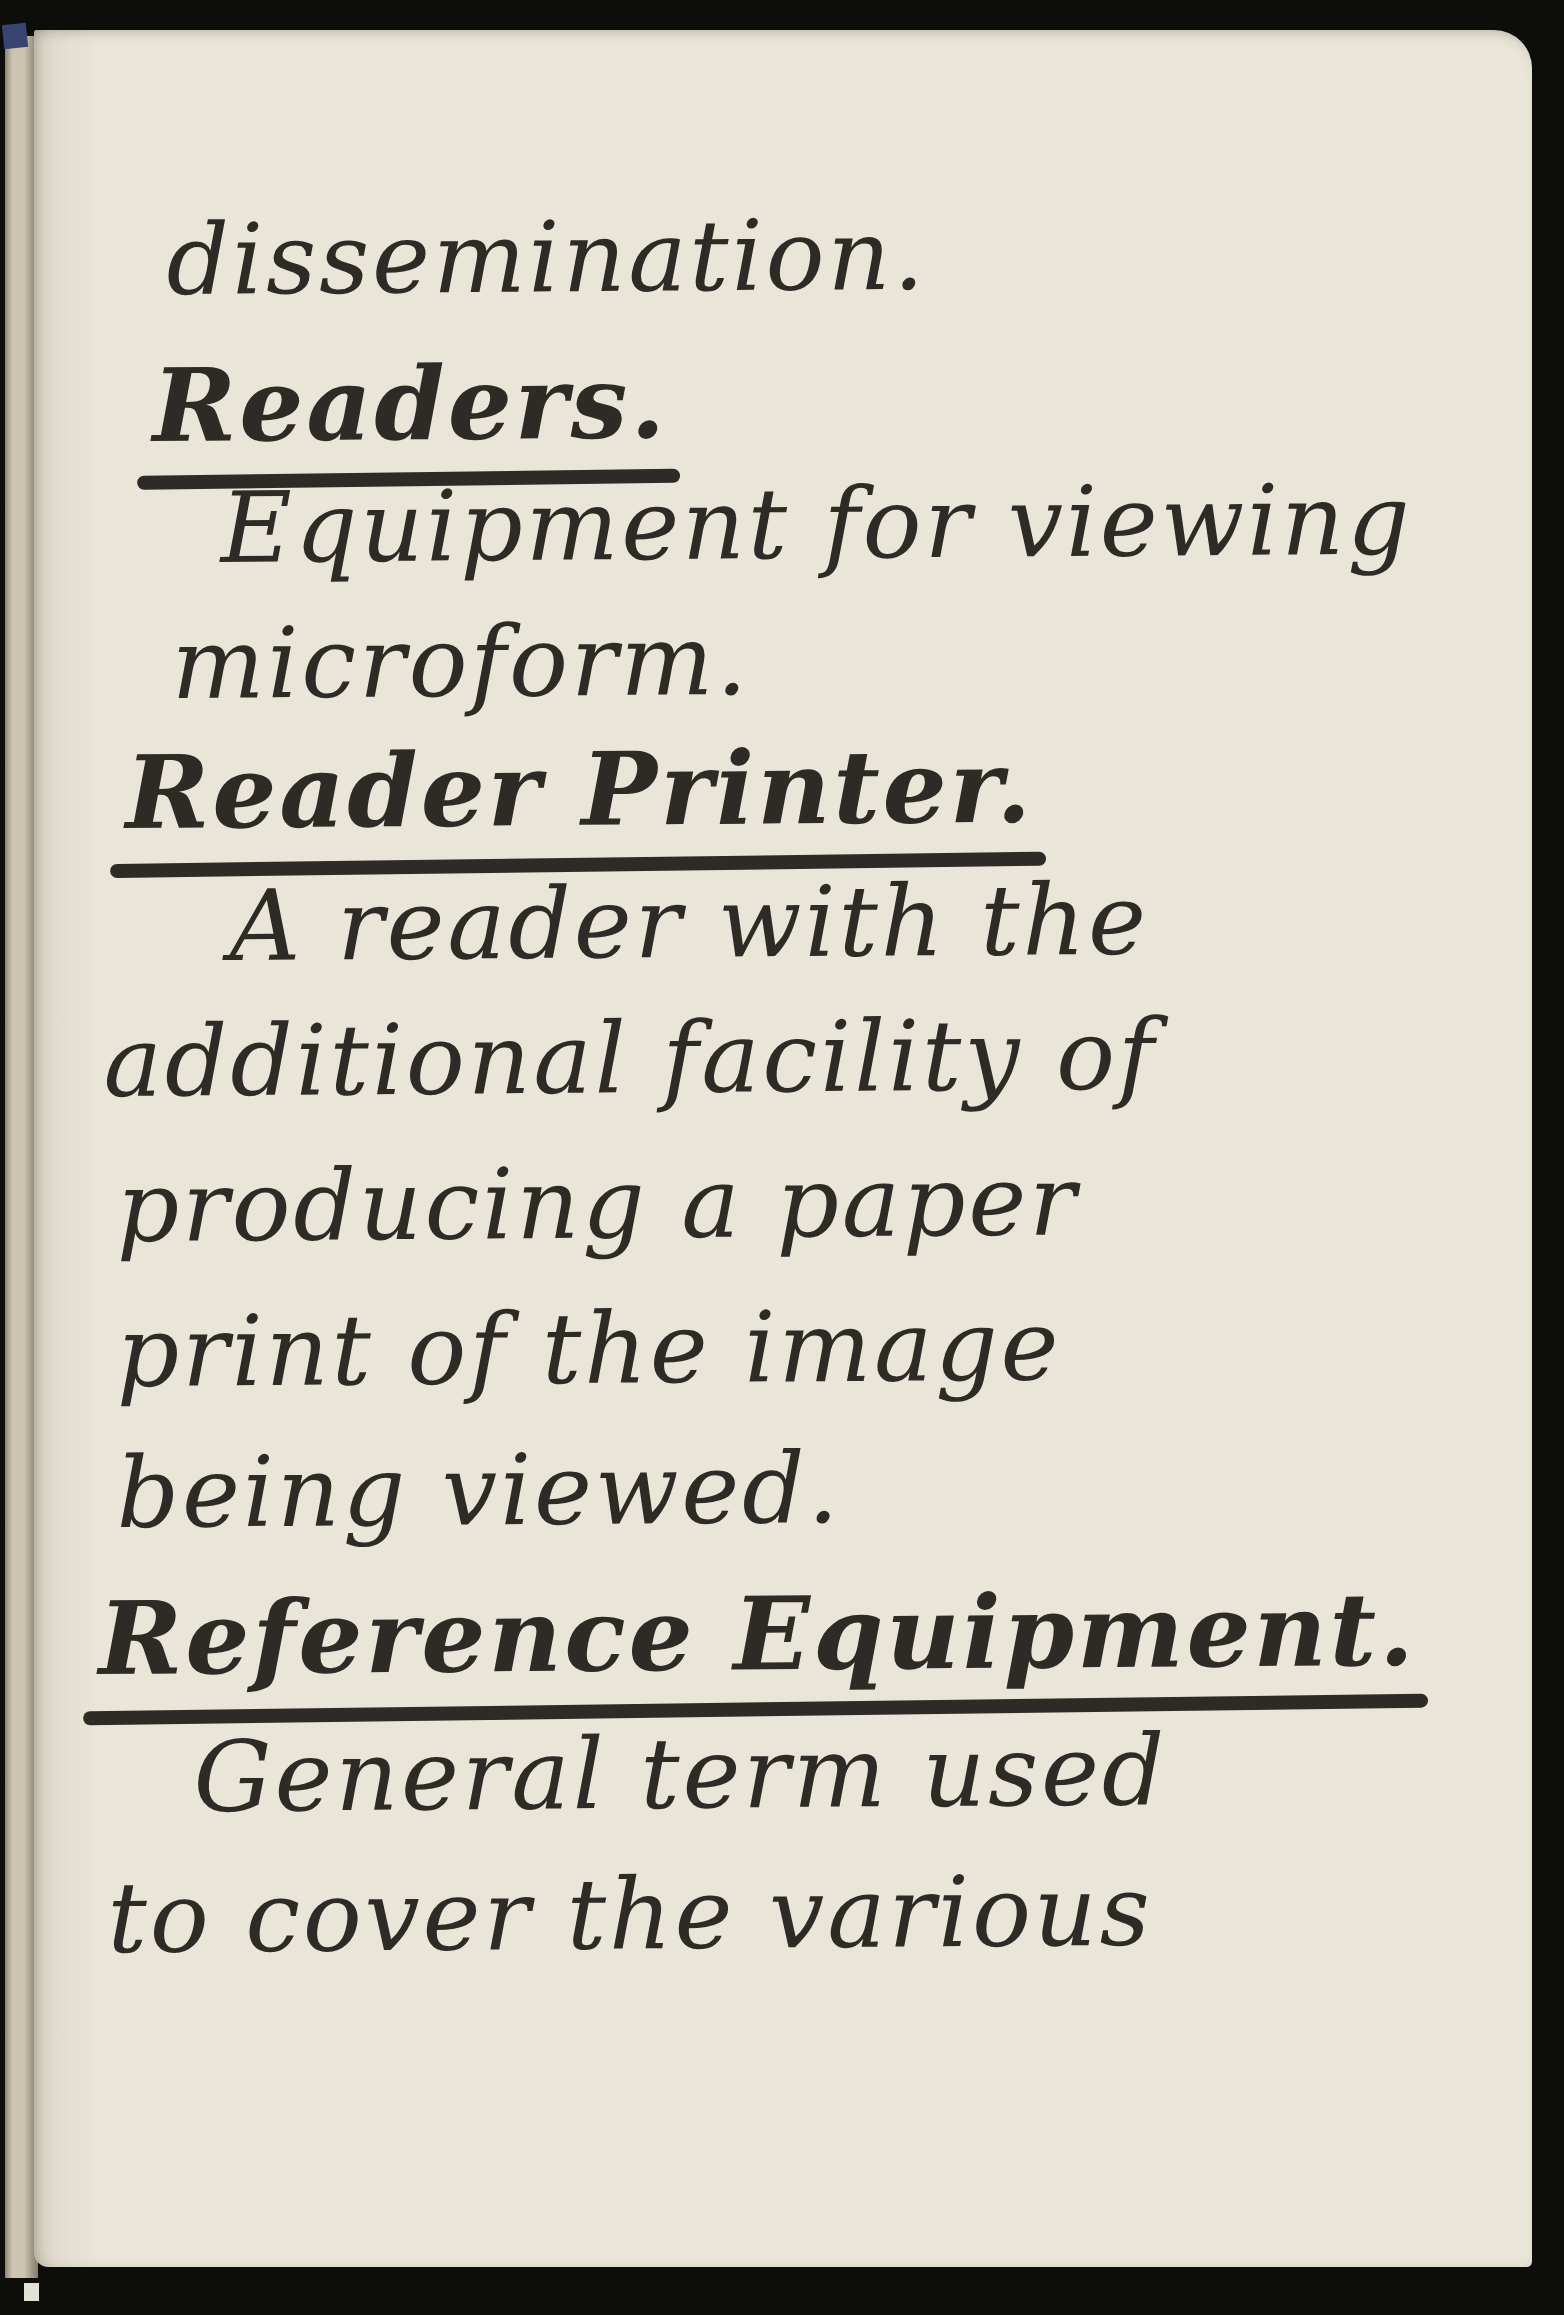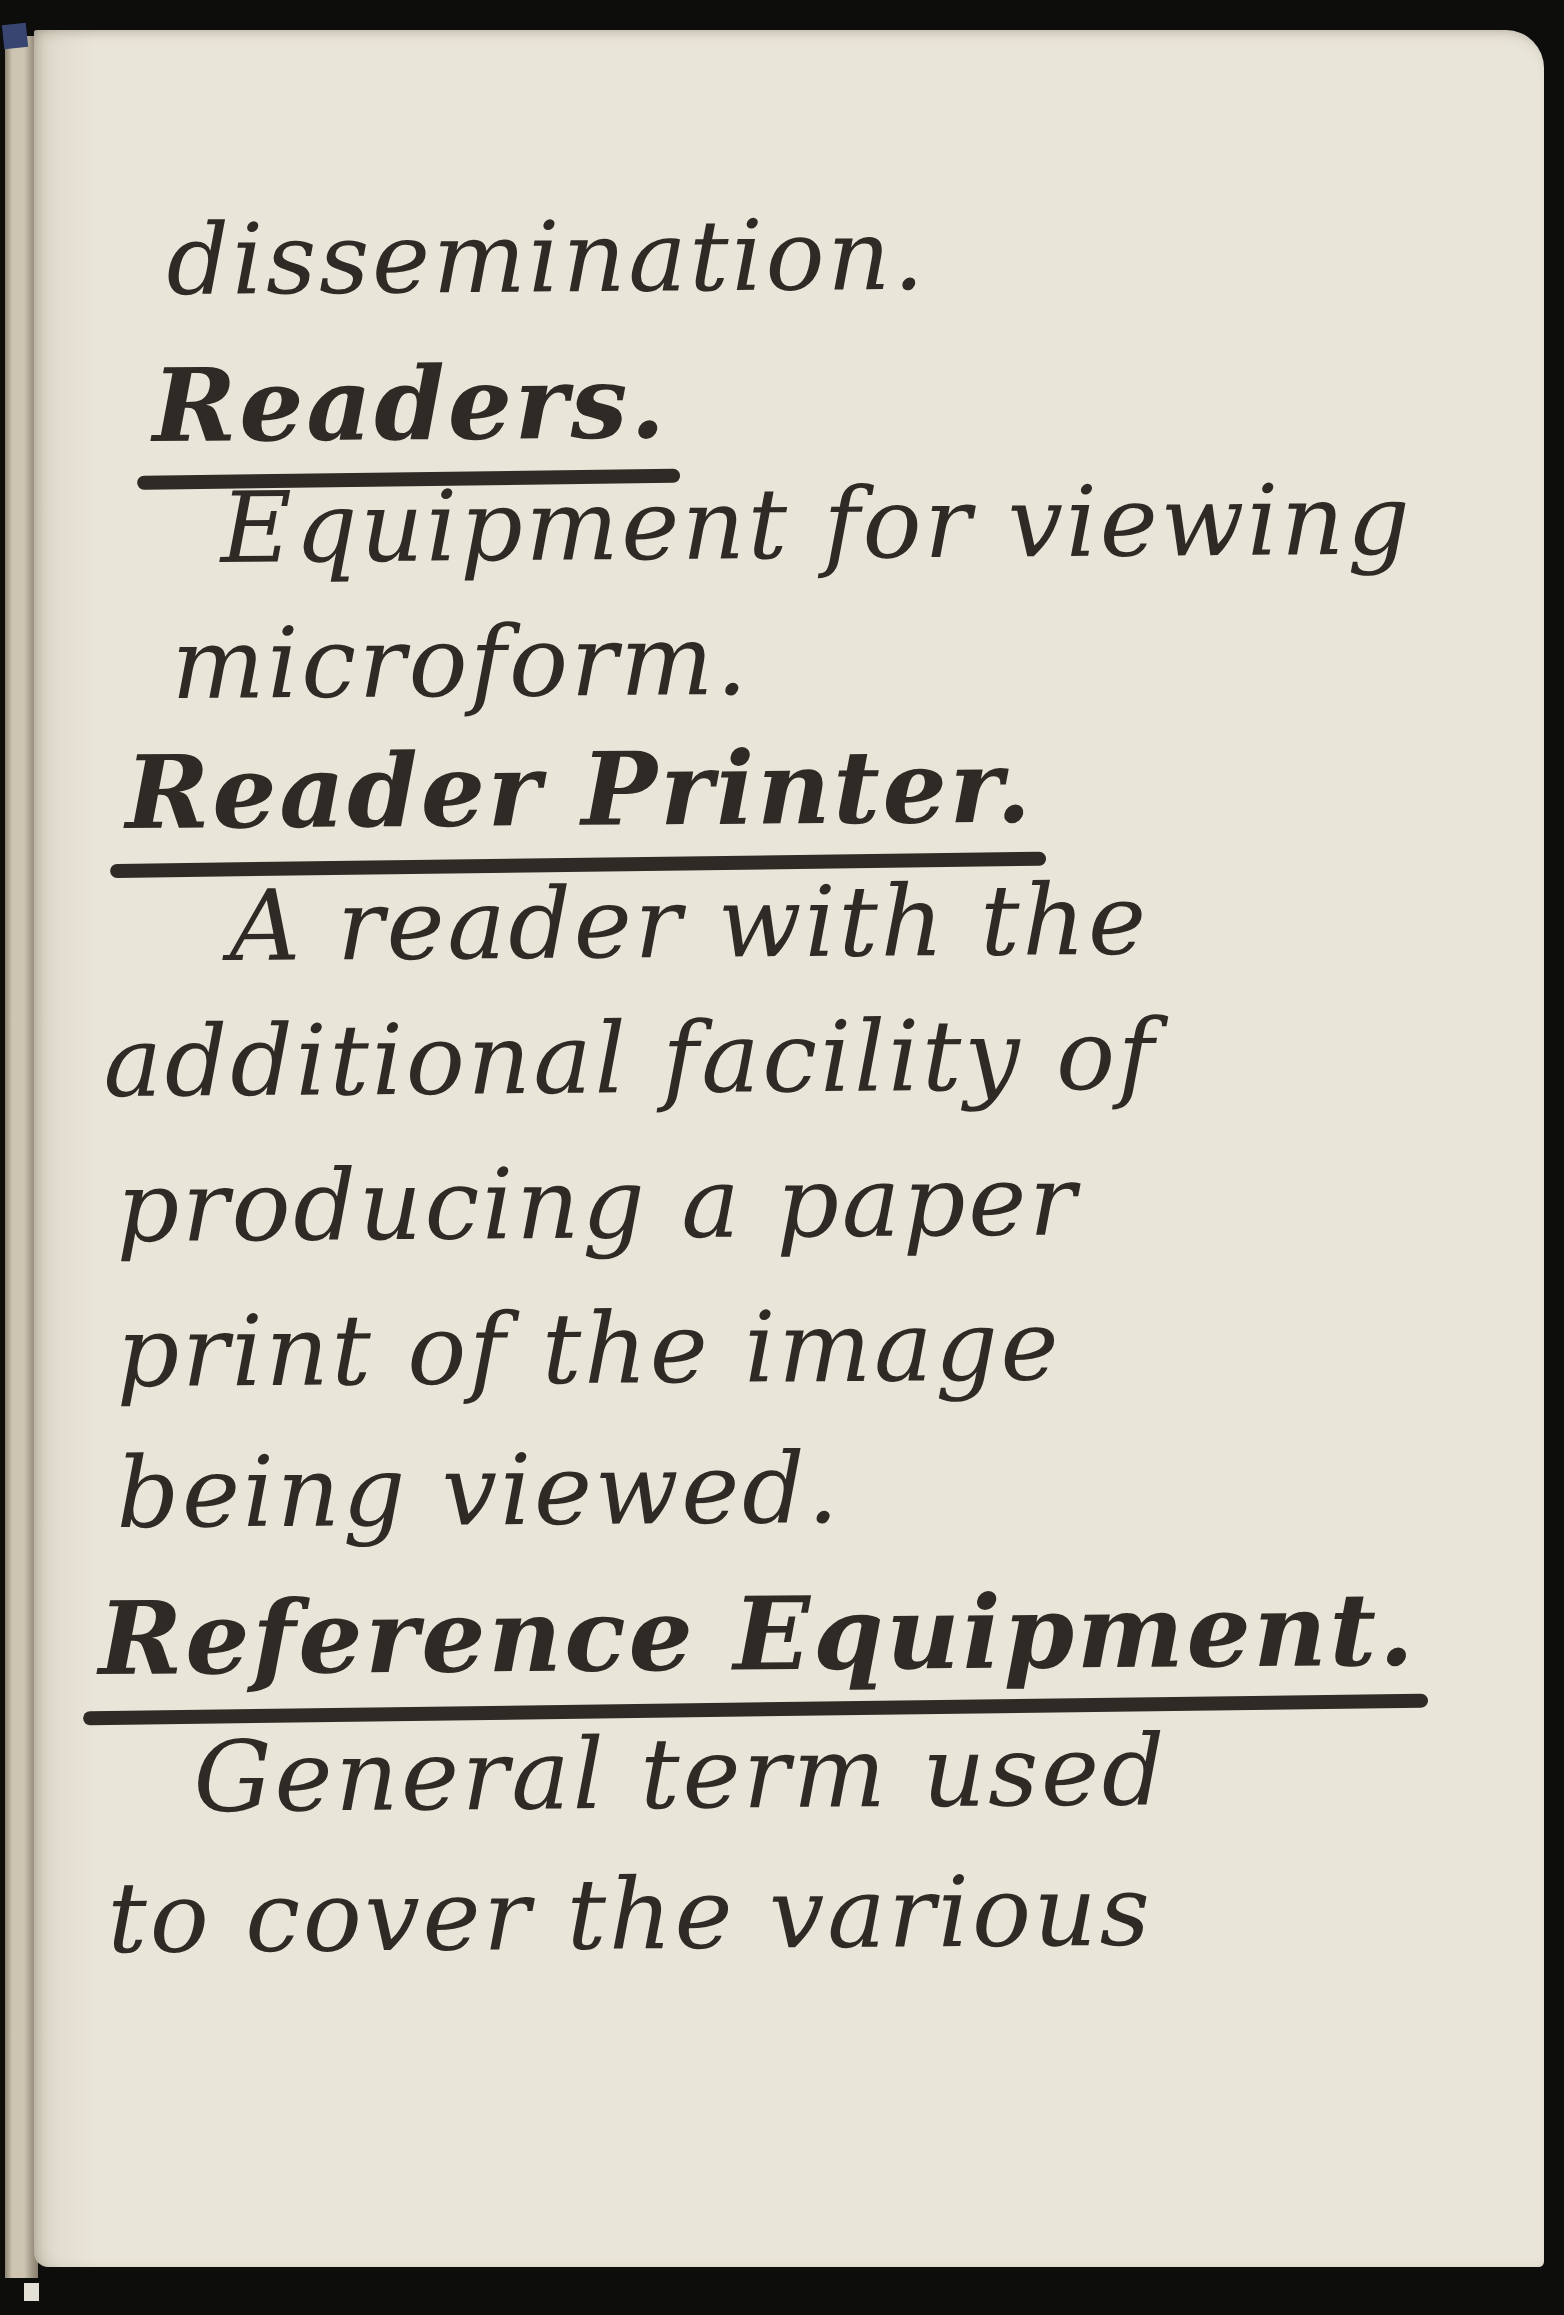--- a/index.html
+++ b/index.html
@@ -37,21 +37,20 @@
     position:absolute;left:23.5px;top:2283px;width:15.4px;height:18px;
     background:var(--color-paper_chip);
   }
   .page{
     position:absolute;left:34px;top:30px;width:1498px;height:2237px;
     background:
       linear-gradient(to right, #ddd8c9 0px, var(--color-paper) 63px, var(--color-paper) 100%);
     border-radius:2.7px 38px 5.4px 14.5px;
     box-shadow:inset 11px 0 20px -12.7px rgba(60,50,35,.45),
                inset 0 9px 16.3px -11px rgba(60,50,35,.35);
-    padding-left:12px;
   }
   .line{
     position:absolute;
     white-space:nowrap;
     color:var(--color-ink);
     font-style:italic;
     font-size:98px;
     line-height:1.15;
     letter-spacing:2.7px;
     transform:rotate(-0.4deg);

